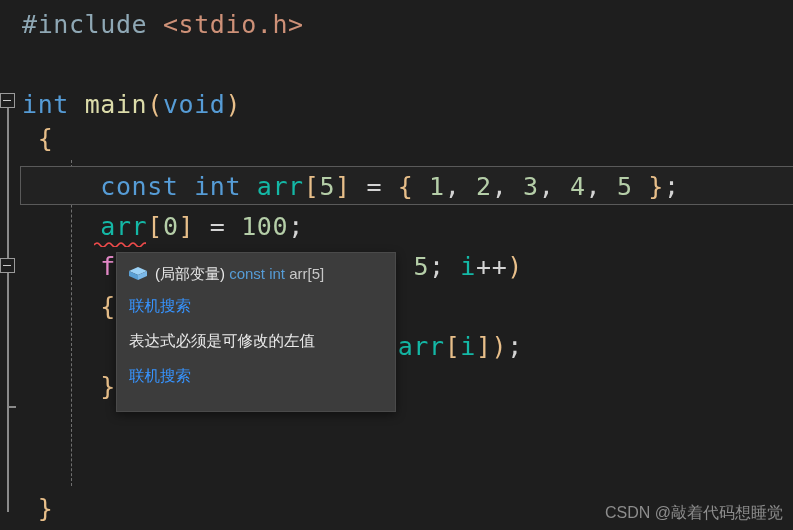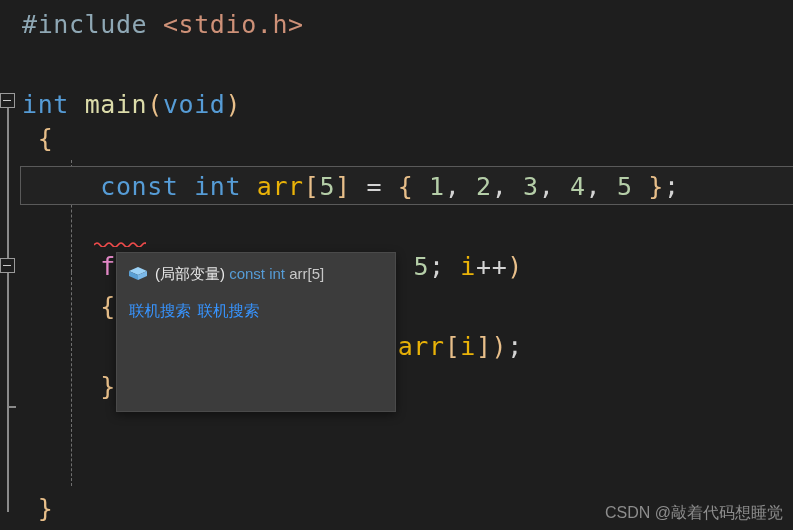--- a/index.html
+++ b/index.html
@@ -97,21 +97,21 @@
     box-sizing: border-box;
     background: #222222;
   }
 
   
   .t-pre      { color: #8fa8b5; }
   .t-include  { color: #ce9178; }
   .t-kw       { color: #569cd6; }
   .t-kw2      { color: #e58ac9; }
   .t-fn       { color: #dcdcaa; }
-  .t-var      { color: #eab308; }
+  .t-var      { color: #14b8a6; }
   .t-num      { color: #b5cea8; }
   .t-punc     { color: #d4d4d4; }
   .t-br-or    { color: #e8bf8a; }
   .t-str      { color: #ce9178; }
   .t-op       { color: #d4d4d4; }
 
   
   .squiggle {
     position: absolute;
     left: 94px;
@@ -214,20 +214,21 @@
   <div class="code-layer">
 
     <div class="line" style="top:88px; left:22px;"><span class="t-kw">int</span><span class="t-punc"> </span><span class="t-fn">main</span><span class="t-br-or">(</span><span class="t-kw">void</span><span class="t-br-or">)</span></div>
 
     <div class="line" style="top:8px; left:22px;"><span class="t-pre">#include</span><span class="t-punc"> </span><span class="t-include">&lt;stdio.h&gt;</span></div>
 
     <div class="line" style="top:122px; left:22px;"><span class="t-punc"> </span><span class="t-br-or">{</span></div>
 
     <div class="line" style="top:170px; left:22px;"><span>     </span><span class="t-kw">const</span><span> </span><span class="t-kw">int</span><span> </span><span class="t-var">arr</span><span class="t-br-or">[</span><span class="t-num">5</span><span class="t-br-or">]</span><span> </span><span class="t-op">=</span><span> </span><span class="t-br-or">{</span><span> </span><span class="t-num">1</span><span class="t-punc">,</span><span> </span><span class="t-num">2</span><span class="t-punc">,</span><span> </span><span class="t-num">3</span><span class="t-punc">,</span><span> </span><span class="t-num">4</span><span class="t-punc">,</span><span> </span><span class="t-num">5</span><span> </span><span class="t-br-or">}</span><span class="t-punc">;</span></div>
 
+    <div class="line" style="top:210px; left:22px;"><span>     </span><span class="t-var">arr</span><span class="t-br-or">[</span><span class="t-num">0</span><span class="t-br-or">]</span><span> </span><span class="t-op">=</span><span> </span><span class="t-num">100</span><span class="t-punc">;</span></div>
 
     <div class="line" style="top:250px; left:22px;"><span>     </span><span class="t-kw2">for</span><span> </span><span class="t-br-or">(</span><span class="t-kw">int</span><span> </span><span class="t-var">i</span><span> </span><span class="t-op">=</span><span> </span><span class="t-num">0</span><span class="t-punc">;</span><span> </span><span class="t-var">i</span><span> </span><span class="t-op">&lt;</span><span> </span><span class="t-num">5</span><span class="t-punc">;</span><span> </span><span class="t-var">i</span><span class="t-op">++</span><span class="t-br-or">)</span></div>
 
     <div class="line" style="top:290px; left:22px;"><span>     </span><span class="t-br-or">{</span></div>
 
     <div class="line" style="top:330px; left:22px;"><span>          </span><span class="t-fn">printf</span><span class="t-br-or">(</span><span class="t-str">"%d "</span><span class="t-punc">,</span><span> </span><span class="t-var">arr</span><span class="t-br-or">[</span><span class="t-var">i</span><span class="t-br-or">]</span><span class="t-br-or">)</span><span class="t-punc">;</span></div>
 
     <div class="line" style="top:370px; left:22px;"><span>     </span><span class="t-br-or">}</span></div>
 
 
@@ -248,18 +249,19 @@
           <g transform="translate(2,2)">
             <path d="M9 0 L18 4 L9 8 L0 4 Z" fill="#9cd2f7"></path>
             <path d="M0 4 L9 8 L9 13 L0 9 Z" fill="#5a9fd4"></path>
             <path d="M18 4 L9 8 L9 13 L18 9 Z" fill="#7bb8e8"></path>
           </g>
         </svg>
       </span>
       <span class="tt-sig"><span class="sig-white">(局部变量)</span><span> </span><span class="sig-kw">const int</span><span> </span><span class="sig-id">arr[5]</span></span>
     </div>
     <div class="tt-link">联机搜索</div>
+    <div class="tt-msg">表达式必须是可修改的左值</div>
     <div class="tt-link2">联机搜索</div>
   </div>
 
   <div class="watermark">CSDN @敲着代码想睡觉</div>
 
 </div>
 
 </body></html>

